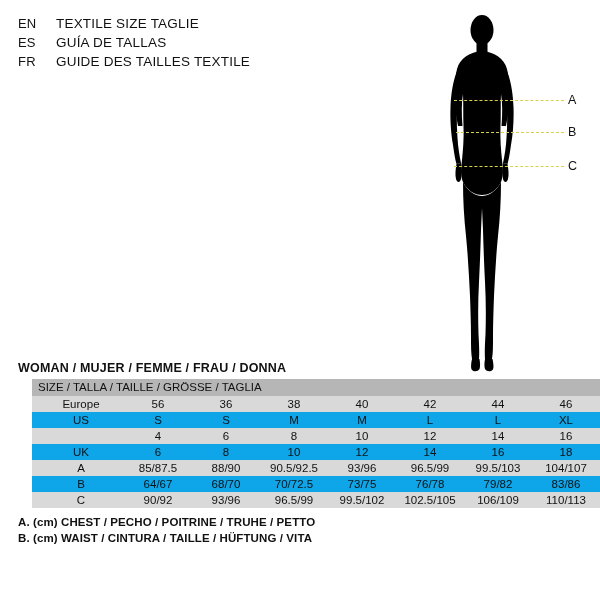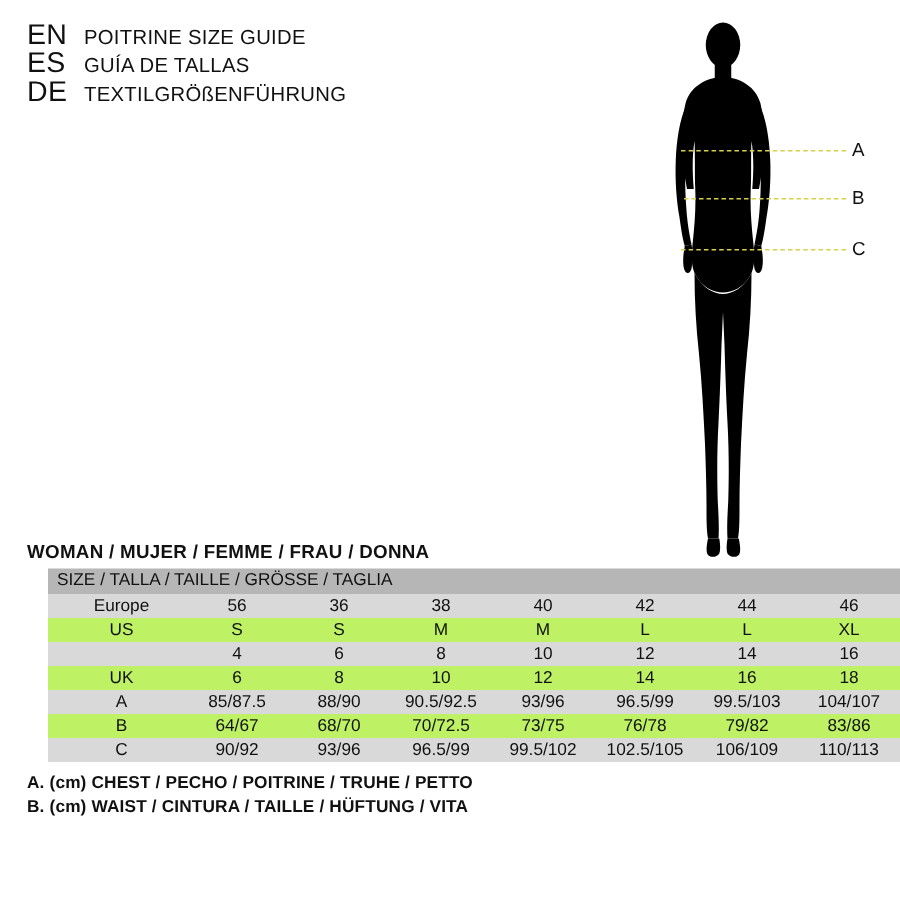--- a/index.html
+++ b/index.html
@@ -34,21 +34,21 @@
     display: flex;
     align-items: baseline;
     height: 19px;
     line-height: 19px;
     font-size: 13.5px;
     letter-spacing: 0.2px;
   }
   .lang-code {
     width: 38px;
     flex: 0 0 38px;
-    font-size: 19px;
+    font-size: 13px;
   }
   .lang-text {
     white-space: nowrap;
     font-size: 13.5px;
   }
 
   
   .figure-wrap {
     position: absolute;
     left: 430px;
@@ -109,21 +109,21 @@
     text-align: left;
     padding-left: 6px;
     font-size: 11.5px;
     height: 17px;
     line-height: 17px;
   }
   table.sizes tr.band td {
     background: #d9d9d9;
   }
   table.sizes tr.plain td {
-    background: #bef264;
+    background: #0ea5e9;
   }
   table.sizes td.rowlabel {
     text-align: center;
     padding-left: 6px;
   }
   col.c-label { width: 92px; }
   col.c-data { width: 68px; }
 
   
   .footnotes {
@@ -140,29 +140,29 @@
   }
 </style>
 </head>
 <body>
 
 <div class="page">
 
   <div class="lang-block">
     <div class="lang-row">
       <span class="lang-code">EN</span>
-      <span class="lang-text">POITRINE SIZE GUIDE</span>
+      <span class="lang-text">TEXTILE SIZE TAGLIE</span>
     </div>
     <div class="lang-row">
       <span class="lang-code">ES</span>
       <span class="lang-text">GUÍA DE TALLAS</span>
     </div>
     <div class="lang-row">
-      <span class="lang-code">DE</span>
-      <span class="lang-text">TEXTILGRÖßENFÜHRUNG</span>
+      <span class="lang-code">FR</span>
+      <span class="lang-text">GUIDE DES TAILLES TEXTILE</span>
     </div>
   </div>
 
   <div class="figure-wrap">
     <svg class="figure-svg" width="160" height="370" viewBox="0 0 160 370">
       <g fill="#000000">
 
         <ellipse cx="52" cy="22" rx="11.5" ry="15"></ellipse>
 
         <rect x="46.5" y="33" width="11" height="12"></rect>

